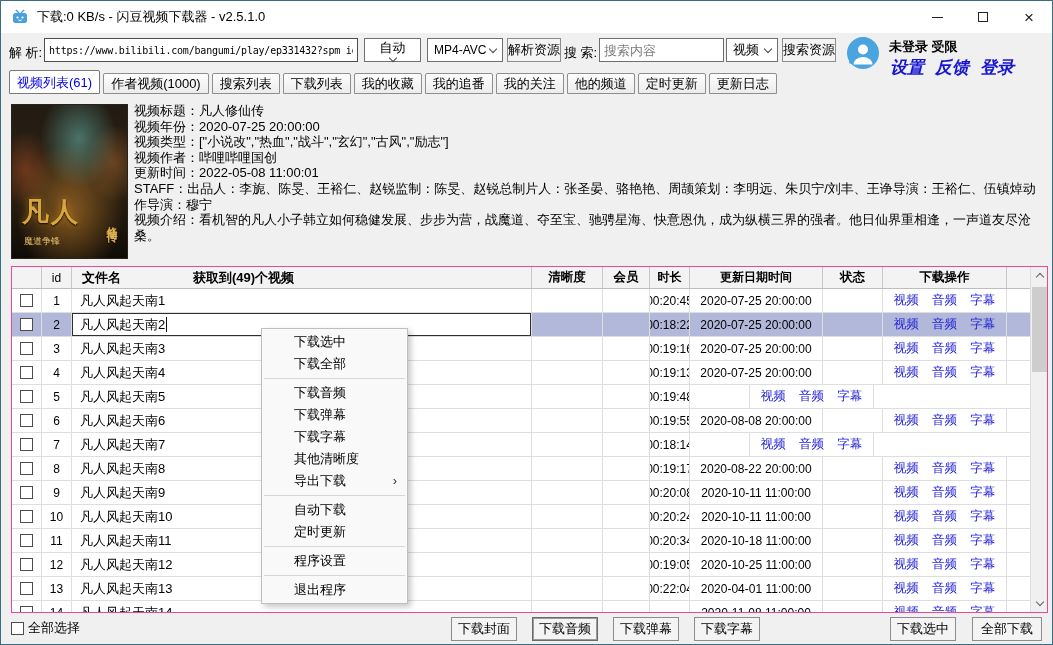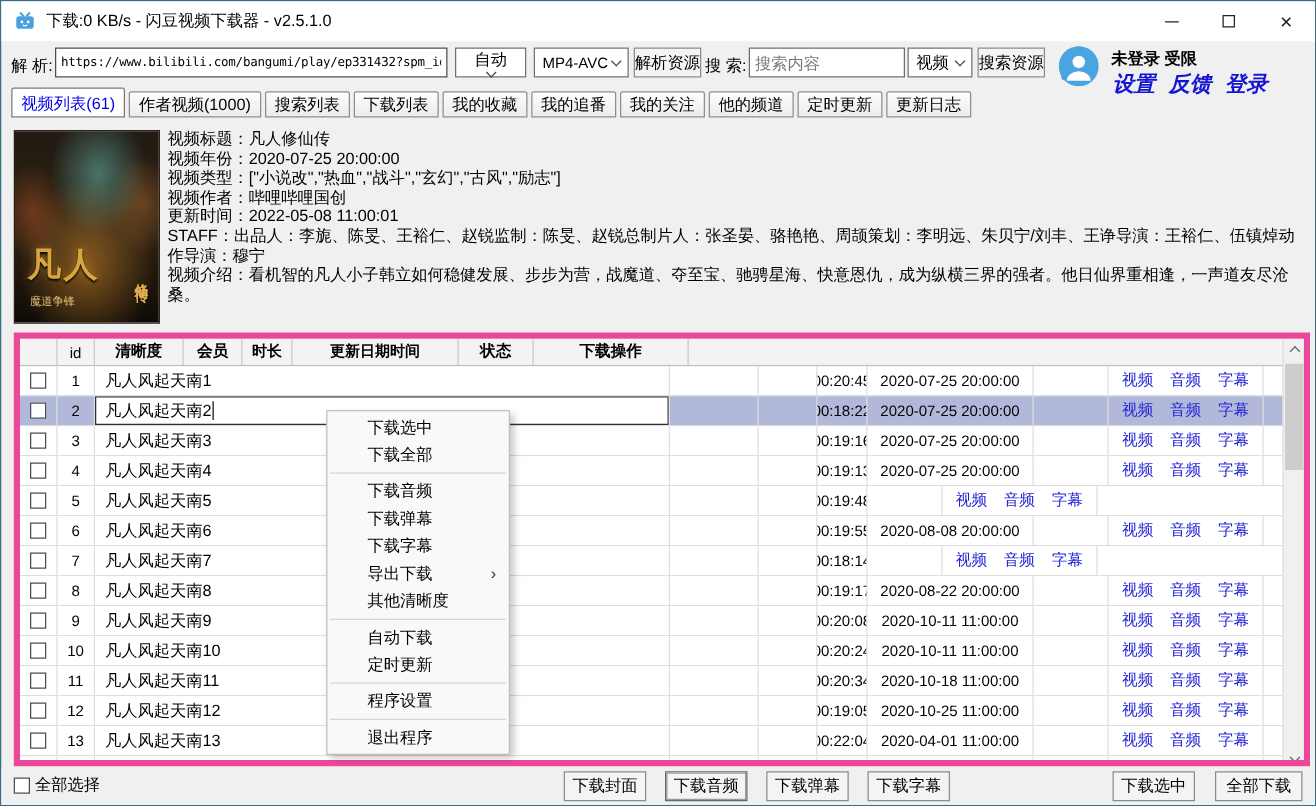--- a/index.html
+++ b/index.html
@@ -58,21 +58,21 @@
                 color:#d8a63d; text-shadow:0 1px 2px #000, 0 0 6px rgba(216,150,40,.6);
                 letter-spacing:2px; }
   .cover-sub { position:absolute; right:8px; bottom:34px; font-size:11px; font-weight:bold;
                color:#e0b050; text-shadow:0 1px 1px #000; writing-mode:vertical-rl; letter-spacing:2px; }
   .cover-seal { position:absolute; left:12px; bottom:10px; font-size:9px; color:#e8c070; }
   .info { position:absolute; left:133px; top:102px; width:908px; font-size:13px; line-height:15.6px; }
   .info-line { white-space:normal; word-break:break-all; }
 
   
   .table { position:absolute; left:10px; top:265px; width:1037px; height:347px;
-           background:#fff; border:5px solid #ec4899; overflow:hidden; }
+           background:#fff; border:1px solid #ec4899; overflow:hidden; }
   .thead { display:flex; height:22px; background:#f3f3f3; border-bottom:1px solid #bdbdbd;
            font-weight:bold; font-size:12.5px; align-items:center; }
   .thead .td { border-right:1px solid #c9c9c9; display:flex; align-items:center; justify-content:center;
                height:100%; }
   .tbody { position:relative; height:324px; overflow:hidden; }
   .trow { display:flex; height:24px; background:#fff; border-bottom:1px solid #dedede;
           align-items:center; }
   .trow.selected { background:#b1b8da; }
   .td { flex:none; height:100%; display:flex; align-items:center; justify-content:center;
         border-right:1px solid #dedede; overflow:hidden; position:relative; }
@@ -211,20 +211,24 @@
       <div class="info-line">视频作者：哔哩哔哩国创</div>
       <div class="info-line">更新时间：2022-05-08 11:00:01</div>
       <div class="info-line">STAFF：出品人：李旎、陈旻、王裕仁、赵锐监制：陈旻、赵锐总制片人：张圣晏、骆艳艳、周颉策划：李明远、朱贝宁/刘丰、王诤导演：王裕仁、伍镇焯动作导演：穆宁</div>
       <div class="info-line">视频介绍：看机智的凡人小子韩立如何稳健发展、步步为营，战魔道、夺至宝、驰骋星海、快意恩仇，成为纵横三界的强者。他日仙界重相逢，一声道友尽沧桑。</div>
     </div>
 
   <div class="table">
     <div class="thead">
       <div class="td c-cb"></div>
       <div class="td c-id" style="font-weight:normal;">id</div>
+      <div class="td c-name">
+        <span>文件名</span>
+        <span class="count-part">获取到(49)个视频</span>
+      </div>
       <div class="td c-q">清晰度</div>
       <div class="td c-vip">会员</div>
       <div class="td c-dur">
           <span>时长</span>
         </div>
       <div class="td c-date">更新日期时间</div>
       <div class="td c-status">状态</div>
       <div class="td c-ops">
           <span style="font-weight:bold;">下载操作</span>
         </div>
@@ -526,22 +530,22 @@
     </div>
   </div>
 
   <div class="ctx-menu">
       <div class="menu-item">下载选中</div>
       <div class="menu-item">下载全部</div>
       <div class="menu-sep"></div>
       <div class="menu-item">下载音频</div>
       <div class="menu-item">下载弹幕</div>
       <div class="menu-item">下载字幕</div>
+      <div class="menu-item">其他清晰度</div>
       <div class="menu-item">导出下载<span class="submenu-arrow">›</span></div>
-      <div class="menu-item">其他清晰度</div>
       <div class="menu-sep"></div>
       <div class="menu-item">自动下载</div>
       <div class="menu-item">定时更新</div>
       <div class="menu-sep"></div>
       <div class="menu-item">程序设置</div>
       <div class="menu-sep"></div>
       <div class="menu-item">退出程序</div>
     </div>
 
   <div class="bottombar">

